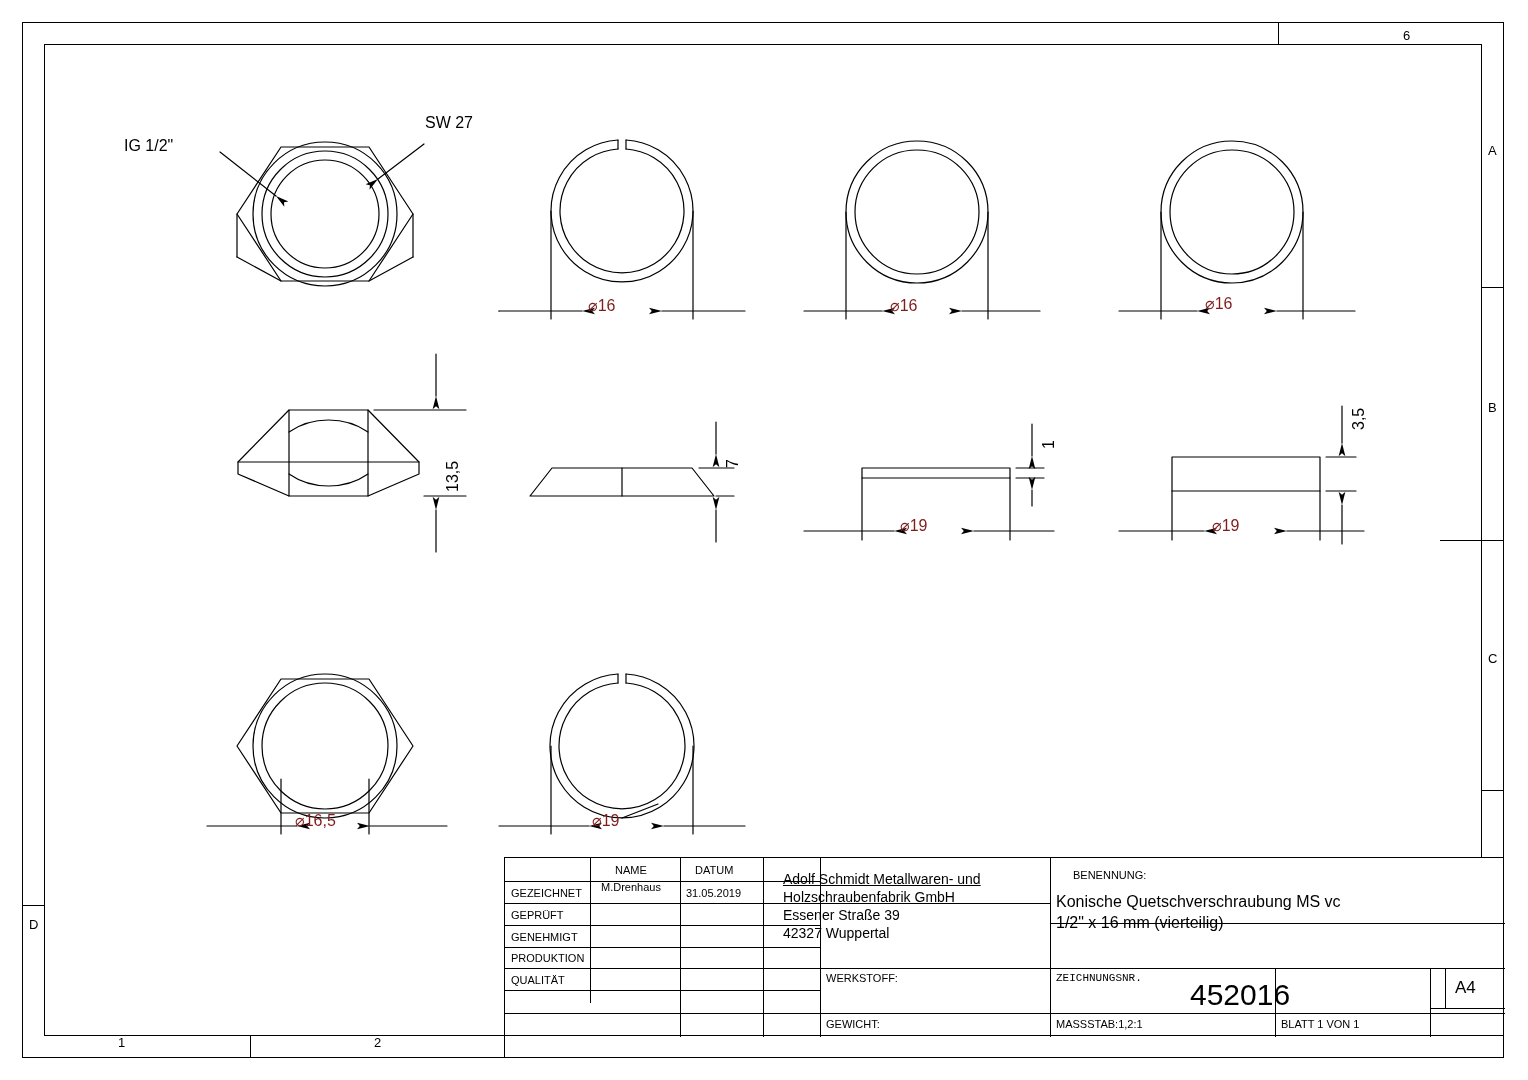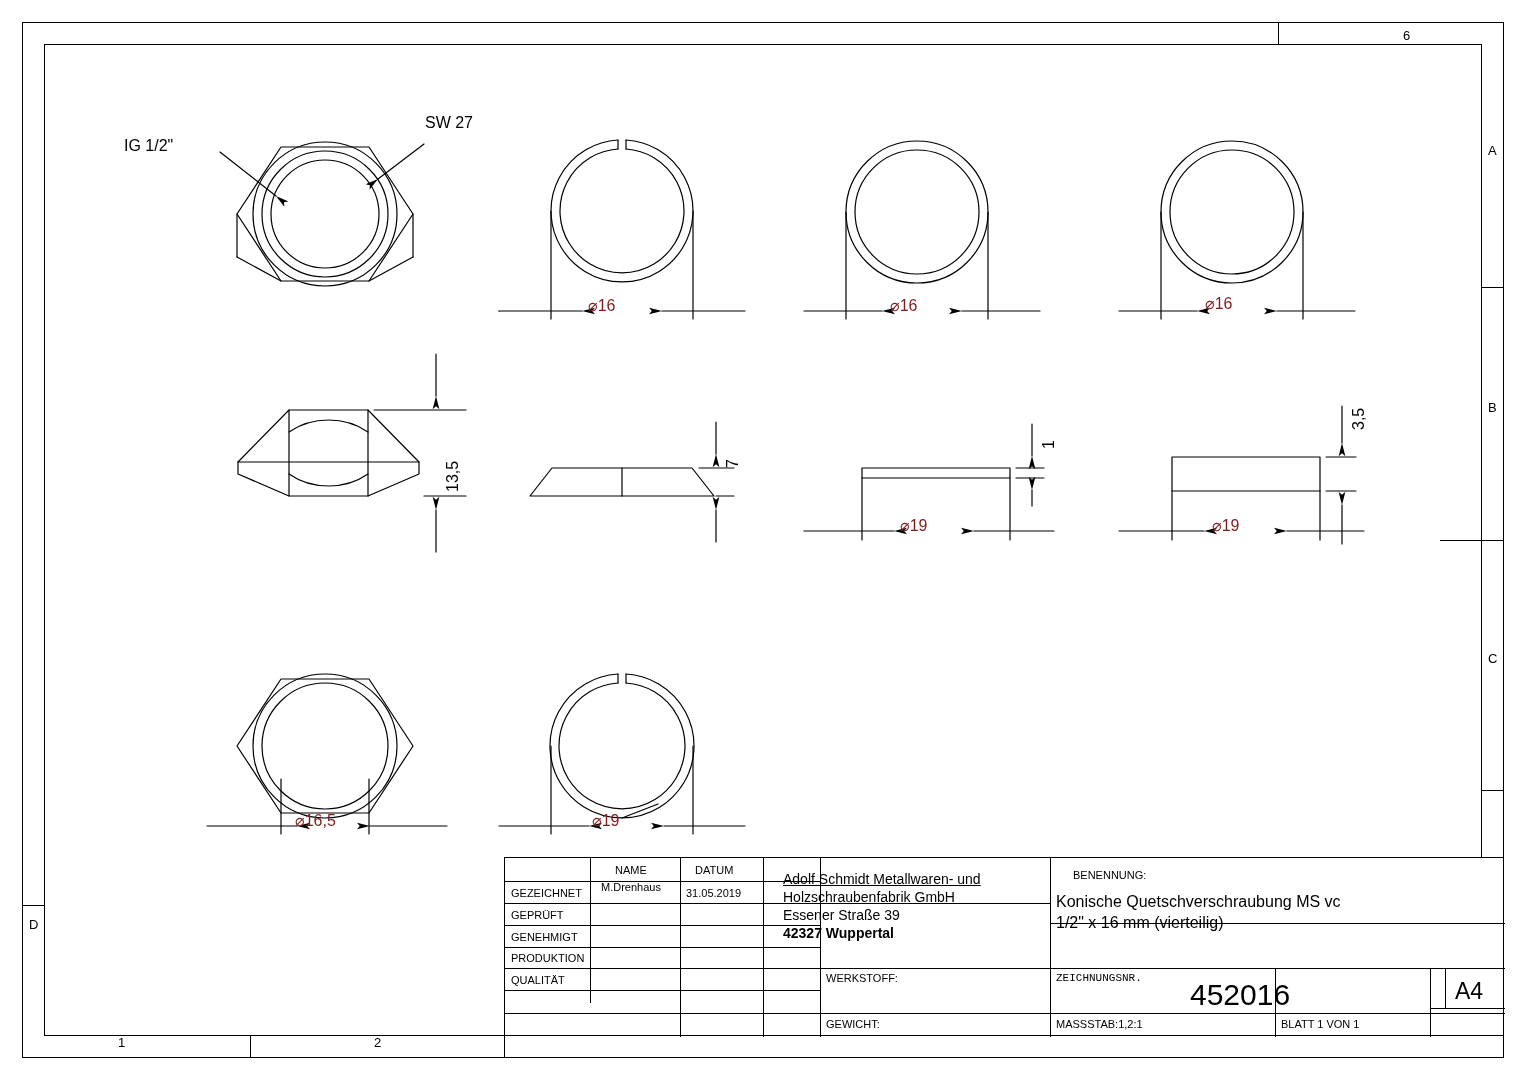--- a/index.html
+++ b/index.html
@@ -110,21 +110,21 @@
   .tb-text.big {
     font-size: 30px;
   }
   .tb-text.addr {
     font-size: 14px;
   }
   .tb-text.ben {
     font-size: 16px;
   }
   .tb-text.a4 {
-    font-size: 23px;
+    font-size: 17px;
   }
 </style>
 </head>
 <body>
 
 <div id="sheet">
 
   <div class="frame-outer"></div>
   <div class="frame-inner"></div>
 
@@ -330,21 +330,21 @@
     <div class="tb-text" style="left:6px; top:73px;">GENEHMIGT</div>
     <div class="tb-text" style="left:6px; top:94px;">PRODUKTION</div>
     <div class="tb-text" style="left:6px; top:116px;">QUALITÄT</div>
 
     <div class="tb-text" style="left:96px; top:23px;">M.Drenhaus</div>
     <div class="tb-text" style="left:181px; top:29px;">31.05.2019</div>
 
     <div class="tb-text addr" style="left:278px; top:13px;text-decoration:underline;">Adolf Schmidt Metallwaren- und</div>
     <div class="tb-text addr" style="left:278px; top:31px;">Holzschraubenfabrik GmbH</div>
     <div class="tb-text addr" style="left:278px; top:49px;">Essener Straße 39</div>
-    <div class="tb-text addr" style="left:278px; top:67px;font-weight:bold;">42327 Wuppertal</div>
+    <div class="tb-text addr" style="left:278px; top:67px;">42327 Wuppertal</div>
 
     <div class="tb-text" style="left:551px; top:11px;padding-left:17px;">BENENNUNG:</div>
     <div class="tb-text ben" style="left:551px; top:35px;">Konische Quetschverschraubung MS vc</div>
     <div class="tb-text ben" style="left:551px; top:56px;">1/2" x 16 mm (vierteilig)</div>
 
     <div class="tb-text" style="left:321px; top:114px;">WERKSTOFF:</div>
     <div class="tb-text" style="left:400px; top:114px;"></div>
 
     <div class="tb-text" style="left:321px; top:160px;">GEWICHT:</div>
     <div class="tb-text" style="left:400px; top:160px;"></div>

